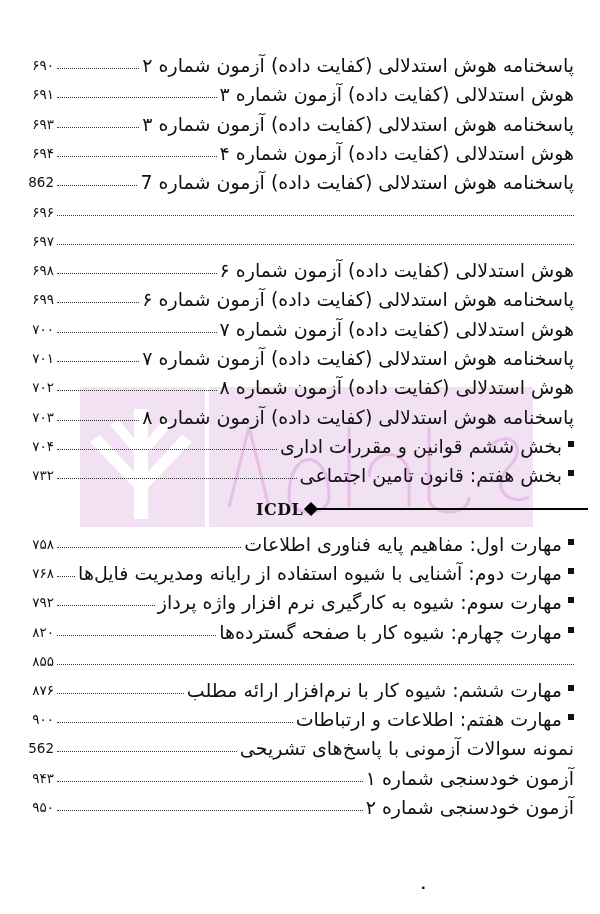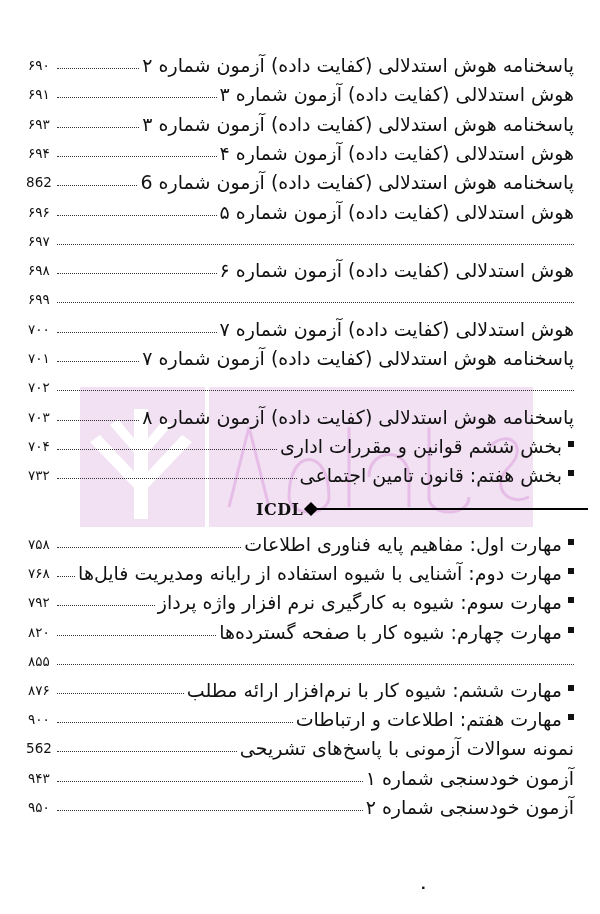--- a/index.html
+++ b/index.html
@@ -20,21 +20,21 @@
       direction: rtl;
     }
     .row .title {
       font-size: 19px; white-space: nowrap; direction: rtl; line-height: 18px;
       padding-left: 3px;
     }
     .row .leader {
       flex: 1; border-bottom: 1.5px dotted #333; margin-bottom: 5px; margin-left: 3px; margin-right: 0;
     }
     .row .page {
-      font-size: 13.5px; white-space: nowrap; direction: rtl; line-height: 18px; min-width: 30px; text-align: center;
+      font-size: 13.5px; white-space: nowrap; direction: rtl; line-height: 18px; min-width: 30px; text-align: right;
     }
     .row.bullet .title::before { content: ""; }
     .bul {
       display: inline-block; width: 6px; height: 6px; background: #111; margin-left: 6px;
       vertical-align: 6px;
     }
     .rtl-box { display: flex; flex-direction: row; direction: rtl; align-items: flex-end; width: 100%; }
     .section-header {
       position: absolute; left: 256px; top: 497px; width: 332px; height: 24px; z-index: 1;
       display: flex; align-items: center; justify-content: center;
@@ -97,67 +97,68 @@
     </div>
     <div class="row" style="top: 135.9px;">
       <div class="rtl-box">
         <span class="title"><span>هوش استدلالی (کفایت داده) آزمون شماره ۴</span></span>
         <span class="leader"></span>
         <span class="page">۶۹۴</span>
       </div>
     </div>
     <div class="row" style="top: 165.2px;">
       <div class="rtl-box">
-        <span class="title"><span>پاسخنامه هوش استدلالی (کفایت داده) آزمون شماره 6</span></span>
+        <span class="title"><span>پاسخنامه هوش استدلالی (کفایت داده) آزمون شماره 7</span></span>
         <span class="leader"></span>
         <span class="page">862</span>
       </div>
     </div>
     <div class="row" style="top: 194.5px;">
       <div class="rtl-box">
-        <span class="title"><span>هوش استدلالی (کفایت داده) آزمون شماره ۵</span></span>
         <span class="leader"></span>
         <span class="page">۶۹۶</span>
       </div>
     </div>
     <div class="row" style="top: 223.8px;">
       <div class="rtl-box">
         <span class="leader"></span>
         <span class="page">۶۹۷</span>
       </div>
     </div>
     <div class="row" style="top: 253.1px;">
       <div class="rtl-box">
         <span class="title"><span>هوش استدلالی (کفایت داده) آزمون شماره ۶</span></span>
         <span class="leader"></span>
         <span class="page">۶۹۸</span>
       </div>
     </div>
     <div class="row" style="top: 282.4px;">
       <div class="rtl-box">
+        <span class="title"><span>پاسخنامه هوش استدلالی (کفایت داده) آزمون شماره ۶</span></span>
         <span class="leader"></span>
         <span class="page">۶۹۹</span>
       </div>
     </div>
     <div class="row" style="top: 311.7px;">
       <div class="rtl-box">
         <span class="title"><span>هوش استدلالی (کفایت داده) آزمون شماره ۷</span></span>
         <span class="leader"></span>
         <span class="page">۷۰۰</span>
       </div>
     </div>
     <div class="row" style="top: 341px;">
       <div class="rtl-box">
         <span class="title"><span>پاسخنامه هوش استدلالی (کفایت داده) آزمون شماره ۷</span></span>
         <span class="leader"></span>
         <span class="page">۷۰۱</span>
       </div>
     </div>
     <div class="row" style="top: 370.3px;">
       <div class="rtl-box">
+        <span class="title"><span>هوش استدلالی (کفایت داده) آزمون شماره ۸</span></span>
         <span class="leader"></span>
         <span class="page">۷۰۲</span>
       </div>
     </div>
     <div class="row" style="top: 399.6px;">
       <div class="rtl-box">
         <span class="title"><span>پاسخنامه هوش استدلالی (کفایت داده) آزمون شماره ۸</span></span>
         <span class="leader"></span>
         <span class="page">۷۰۳</span>
       </div>

